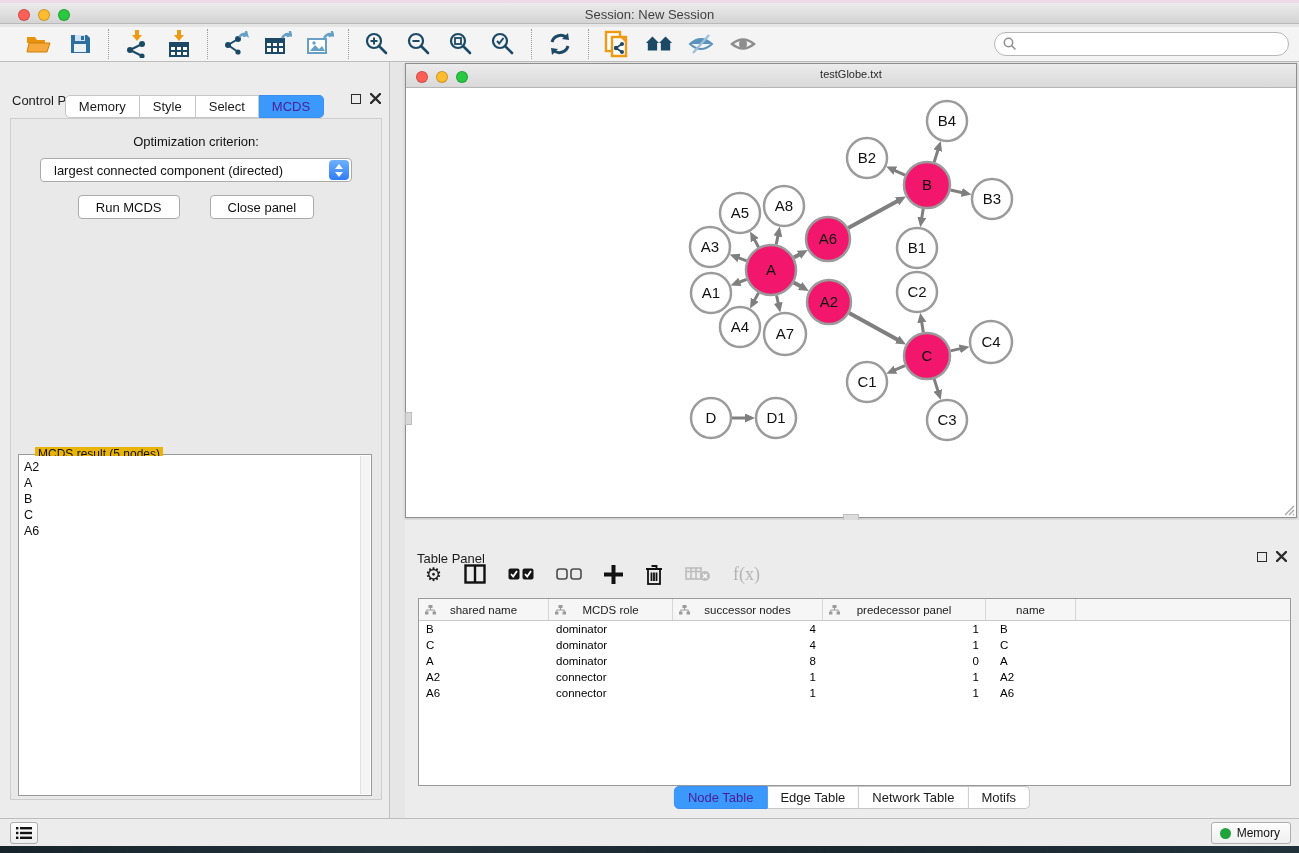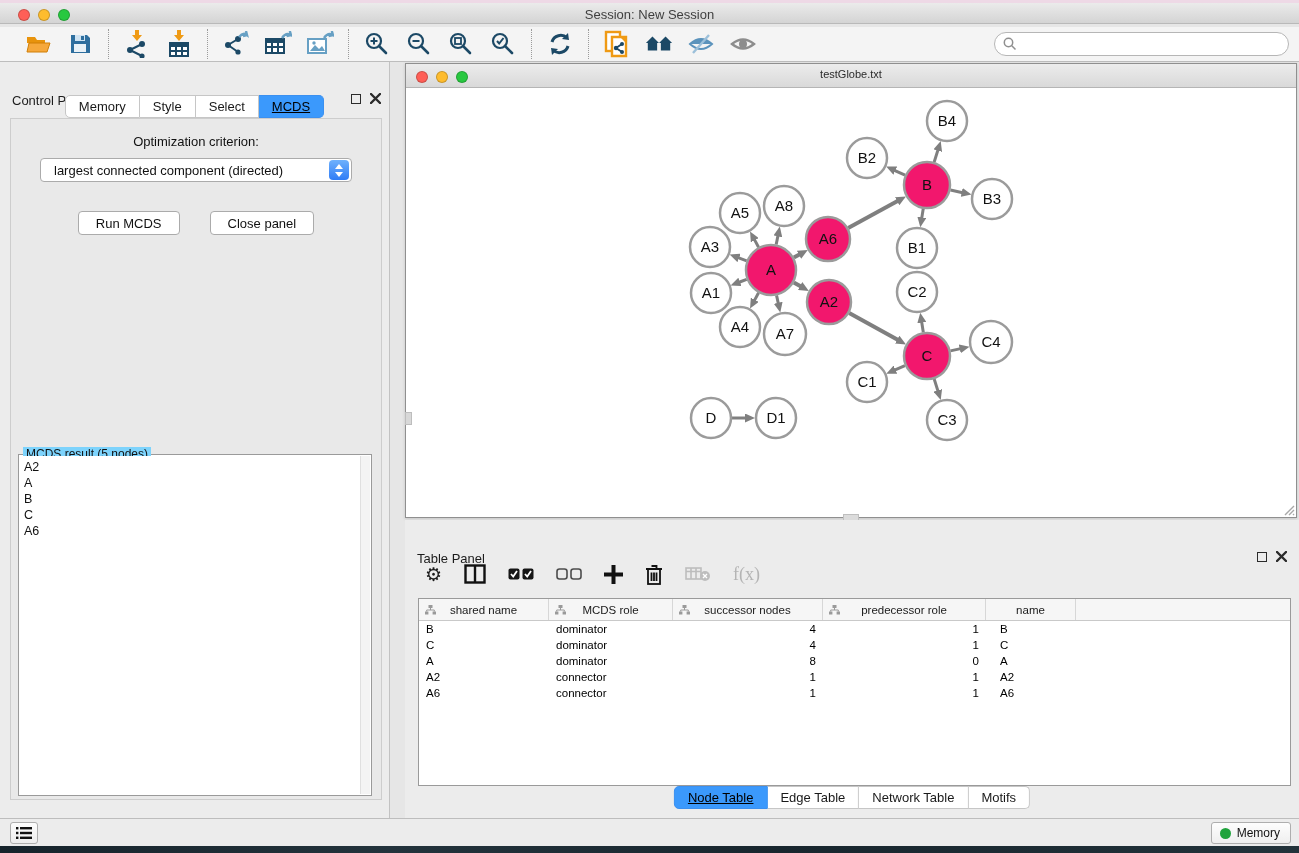--- a/index.html
+++ b/index.html
@@ -33,37 +33,37 @@
     background:#ececec; border-right:1px solid #c2c2c2; }
   .panel-head { position:relative; height:30px;margin-top:23px; }
   .panel-title { position:absolute; left:12px; top:8px; font-size:13px; color:#1c1c1c; }
   .winbtns { position:absolute; right:8px; top:8px; display:flex; gap:9px; align-items:center; }
   .float-box { width:10px; height:10px; border:1.6px solid #2b2b2b; background:transparent; }
   .seg { display:flex; justify-content:center; }
   .seg-tab { background:#fff; border:1px solid #c6c6c6; border-left:none; padding:3px 13px;
     font-size:13px; color:#1a1a1a; white-space:nowrap; }
   .seg-tab:first-child { border-left:1px solid #c6c6c6; border-radius:5px 0 0 5px; }
   .seg-tab:last-child { border-radius:0 5px 5px 0; }
-  .seg-tab.active { background:#3b99fc; border-color:#3b90f0; color:#000000;text-decoration:underline; }
+  .seg-tab.active { background:#3b99fc; border-color:#3b90f0; color:#4c1d95; }
   .cp-tabs { position:absolute; left:0; right:0; top:33px; }
   .cp-content { position:absolute; left:10px; top:56px; width:372px; height:682px;
     background:#e9e9e9; border:1px solid #cdcdcd; }
   .opt-label { margin-top:15px; text-align:center; font-size:13px; color:#111; }
   .select { position:relative; margin:9px auto 0; width:312px; height:24px; background:#fff;
     border:1px solid #ababab; border-radius:4px; display:flex; align-items:center; }
   .select .sel-text { flex:1; font-size:13px; color:#111; padding-left:13px; white-space:nowrap; }
   .stepper { width:20px; height:20px; margin-right:2px; border-radius:4px;
     background:linear-gradient(#6fb1fc,#2f7cf6); display:flex; flex-direction:column;
     align-items:center; justify-content:center; gap:1px; }
-  .btn-row { margin-top:29px; display:flex; justify-content:center; gap:30px; }
+  .btn-row { margin-top:13px; display:flex; justify-content:center; gap:30px; }
   .push-btn { height:24px; padding:0 17px; background:#fff; border:1px solid #ababab;
     border-radius:4px; font-size:13px; color:#111; font-family:inherit; }
   .result-box { position:absolute; left:7px; right:9px; top:335px; bottom:3px;
     border:1px solid #9a9a9a; background:#fff; }
-  .result-legend { position:absolute; left:4px; top:-8px; background:#7dd3fc; padding:0 3px;
+  .result-legend { position:absolute; left:16px; top:-8px; background:#eab308; padding:0 3px;
     font-size:12px; color:#111; }
   .result-list { position:absolute; inset:1px 11px 1px 1px; background:#fff; padding:3px 0 0 4px;
     font-size:12.5px; color:#111; line-height:16px; }
   .result-scroll { position:absolute; top:1px; bottom:1px; right:1px; width:10px;
     background:#f4f4f4; border-left:1px solid #e0e0e0; }
 
   
   .net-window { position:absolute; left:405px; top:63px; width:892px; height:455px;
     background:#fff; border:1px solid #8f8f8f; box-shadow:0 1px 3px rgba(0,0,0,.15); }
   .net-titlebar { position:relative; height:24px; background:linear-gradient(#ececec,#d9d9d9);
@@ -519,21 +519,21 @@
               </svg></span>
             <span>successor nodes</span>
           </div>
           <div class="dt-hcell" style="width: 163px;">
             <span style="position: absolute; left: 6px; top: 6px;"><svg width="11" height="10" viewBox="0 0 11 10">
                 <rect x="3.5" y="0" width="4" height="3" fill="#9a9a9a"></rect>
                 <rect x="0" y="6.5" width="3.4" height="3" fill="#9a9a9a"></rect>
                 <rect x="7.6" y="6.5" width="3.4" height="3" fill="#9a9a9a"></rect>
                 <path d="M5.5 3 V5 M1.7 6.5 V5 H9.3 V6.5" stroke="#9a9a9a" fill="none" stroke-width="1"></path>
               </svg></span>
-            <span>predecessor role</span>
+            <span>predecessor panel</span>
           </div>
           <div class="dt-hcell" style="width: 90px;">
             <span>name</span>
           </div>
           <div class="dt-hcell" style="flex: 1 1 0%; border-right: none;"></div>
         </div>
       <div id="dt-body">
           <div class="dt-row">
             <div class="dt-cell" style="width: 130px; text-align: left;">B</div>
             <div class="dt-cell" style="width: 124px; text-align: left;">dominator</div>

